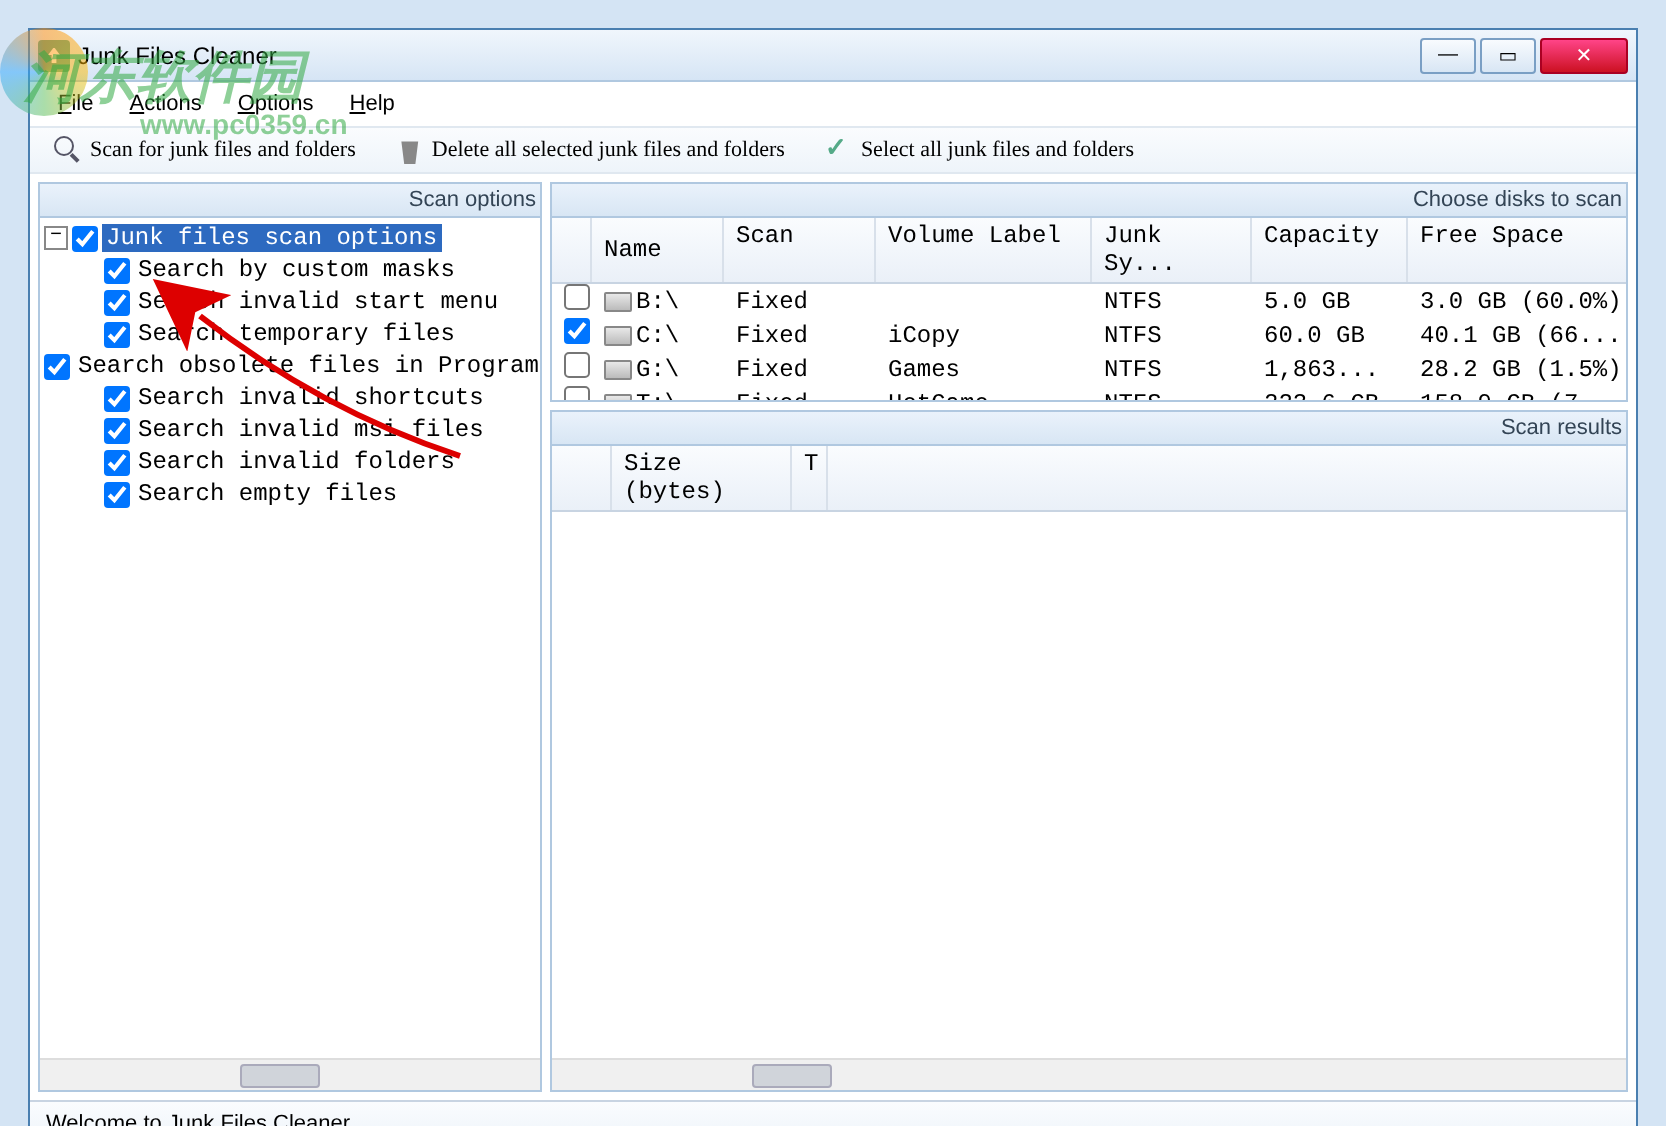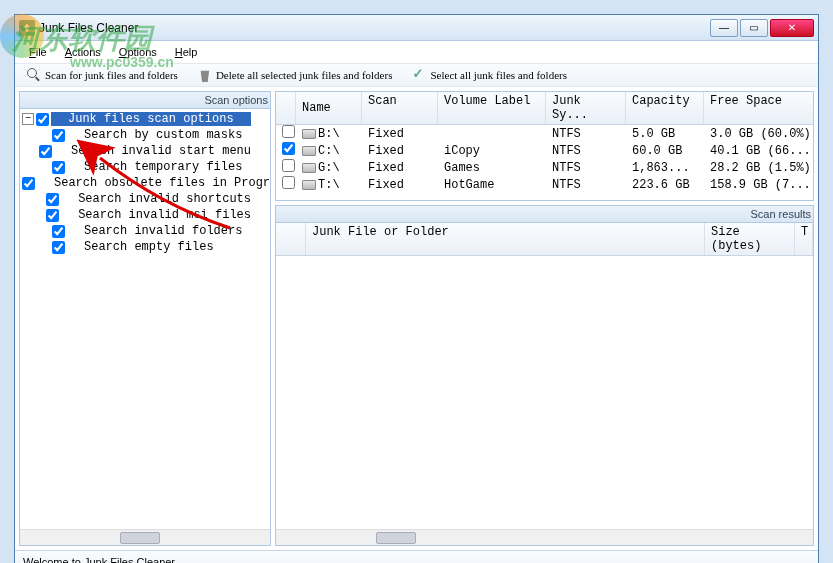--- a/index.html
+++ b/index.html
@@ -40,21 +40,21 @@
 
 .panel { border: 1px solid #b0c8e0; display: flex; flex-direction: column; background: #fff; }
 .panel-title { background: linear-gradient(#eaf2fb,#d8e6f4); text-align: right; padding: 2px; font-size: 11px; border-bottom: 1px solid #b0c8e0; color: #345; }
 .panel-body { flex: 1; overflow: auto; background: #fff; position: relative; }
 
 .tree { padding: 2px; font-family: "Courier New", monospace; font-size: 12px; }
 .tree-row { display: flex; align-items: center; height: 16px; white-space: nowrap; cursor: pointer; }
 .tree-toggle { width: 12px; height: 12px; border: 1px solid #888; display: flex; align-items: center; justify-content: center; font-size: 10px; line-height: 1; margin-right: 2px; cursor: pointer; background: #fff; }
 .tree-indent { width: 30px; display: inline-block; }
 .tree-cb { width: 13px; height: 13px; margin-right: 2px; }
-.tree-label { padding: 0 17px; }
+.tree-label { padding: 0 2px; }
 .tree-label.sel { background: #2d6ac0; color: #fff; }
 
 .disk-panel { height: 110px; }
 .grid { display: flex; flex-direction: column; font-family: "Courier New", monospace; font-size: 12px; }
 .grid-head { display: flex; background: linear-gradient(#fafcfe,#eaf0f8); border-bottom: 1px solid #c8d4e2; }
 .grid-head .cell { padding: 2px 6px; border-right: 1px solid #d8e0ea; cursor: pointer; }
 .grid-body { overflow: auto; }
 .grid-row { display: flex; height: 17px; align-items: center; cursor: pointer; }
 .grid-row .cell { padding: 0 6px; overflow: hidden; white-space: nowrap; }
 .c-chk { width: 20px; flex: none; }
@@ -187,20 +187,21 @@
         </div>
       </div>
       <div class="hscroll">
           <div class="thumb"></div>
         </div>
     </div>
 
     <div class="rightpane">
 
       <div class="panel disk-panel">
+        <div class="panel-title">Choose disks to scan</div>
         <div class="panel-body">
           <div class="grid">
             <div class="grid-head">
               <div class="cell c-chk"></div>
               <div class="cell c-name">Name</div>
               <div class="cell c-type">Scan</div>
               <div class="cell c-vol">Volume Label</div>
               <div class="cell c-fs">Junk Sy...</div>
               <div class="cell c-cap">Capacity</div>
               <div class="cell c-free">Free Space</div>
@@ -257,21 +258,20 @@
               </div>
           </div>
         </div>
       </div>
 
       <div class="panel results-panel">
         <div class="panel-title">Scan results</div>
         <div class="panel-body">
           <div class="res-head">
             <div class="cell r-chk"></div>
-            <div class="cell r-name">Junk File or Folder</div>
             <div class="cell r-size">Size (bytes)</div>
             <div class="cell r-t">T</div>
           </div>
         </div>
         <div class="hscroll">
             <div class="thumb"></div>
           </div>
       </div>
 
     </div>

